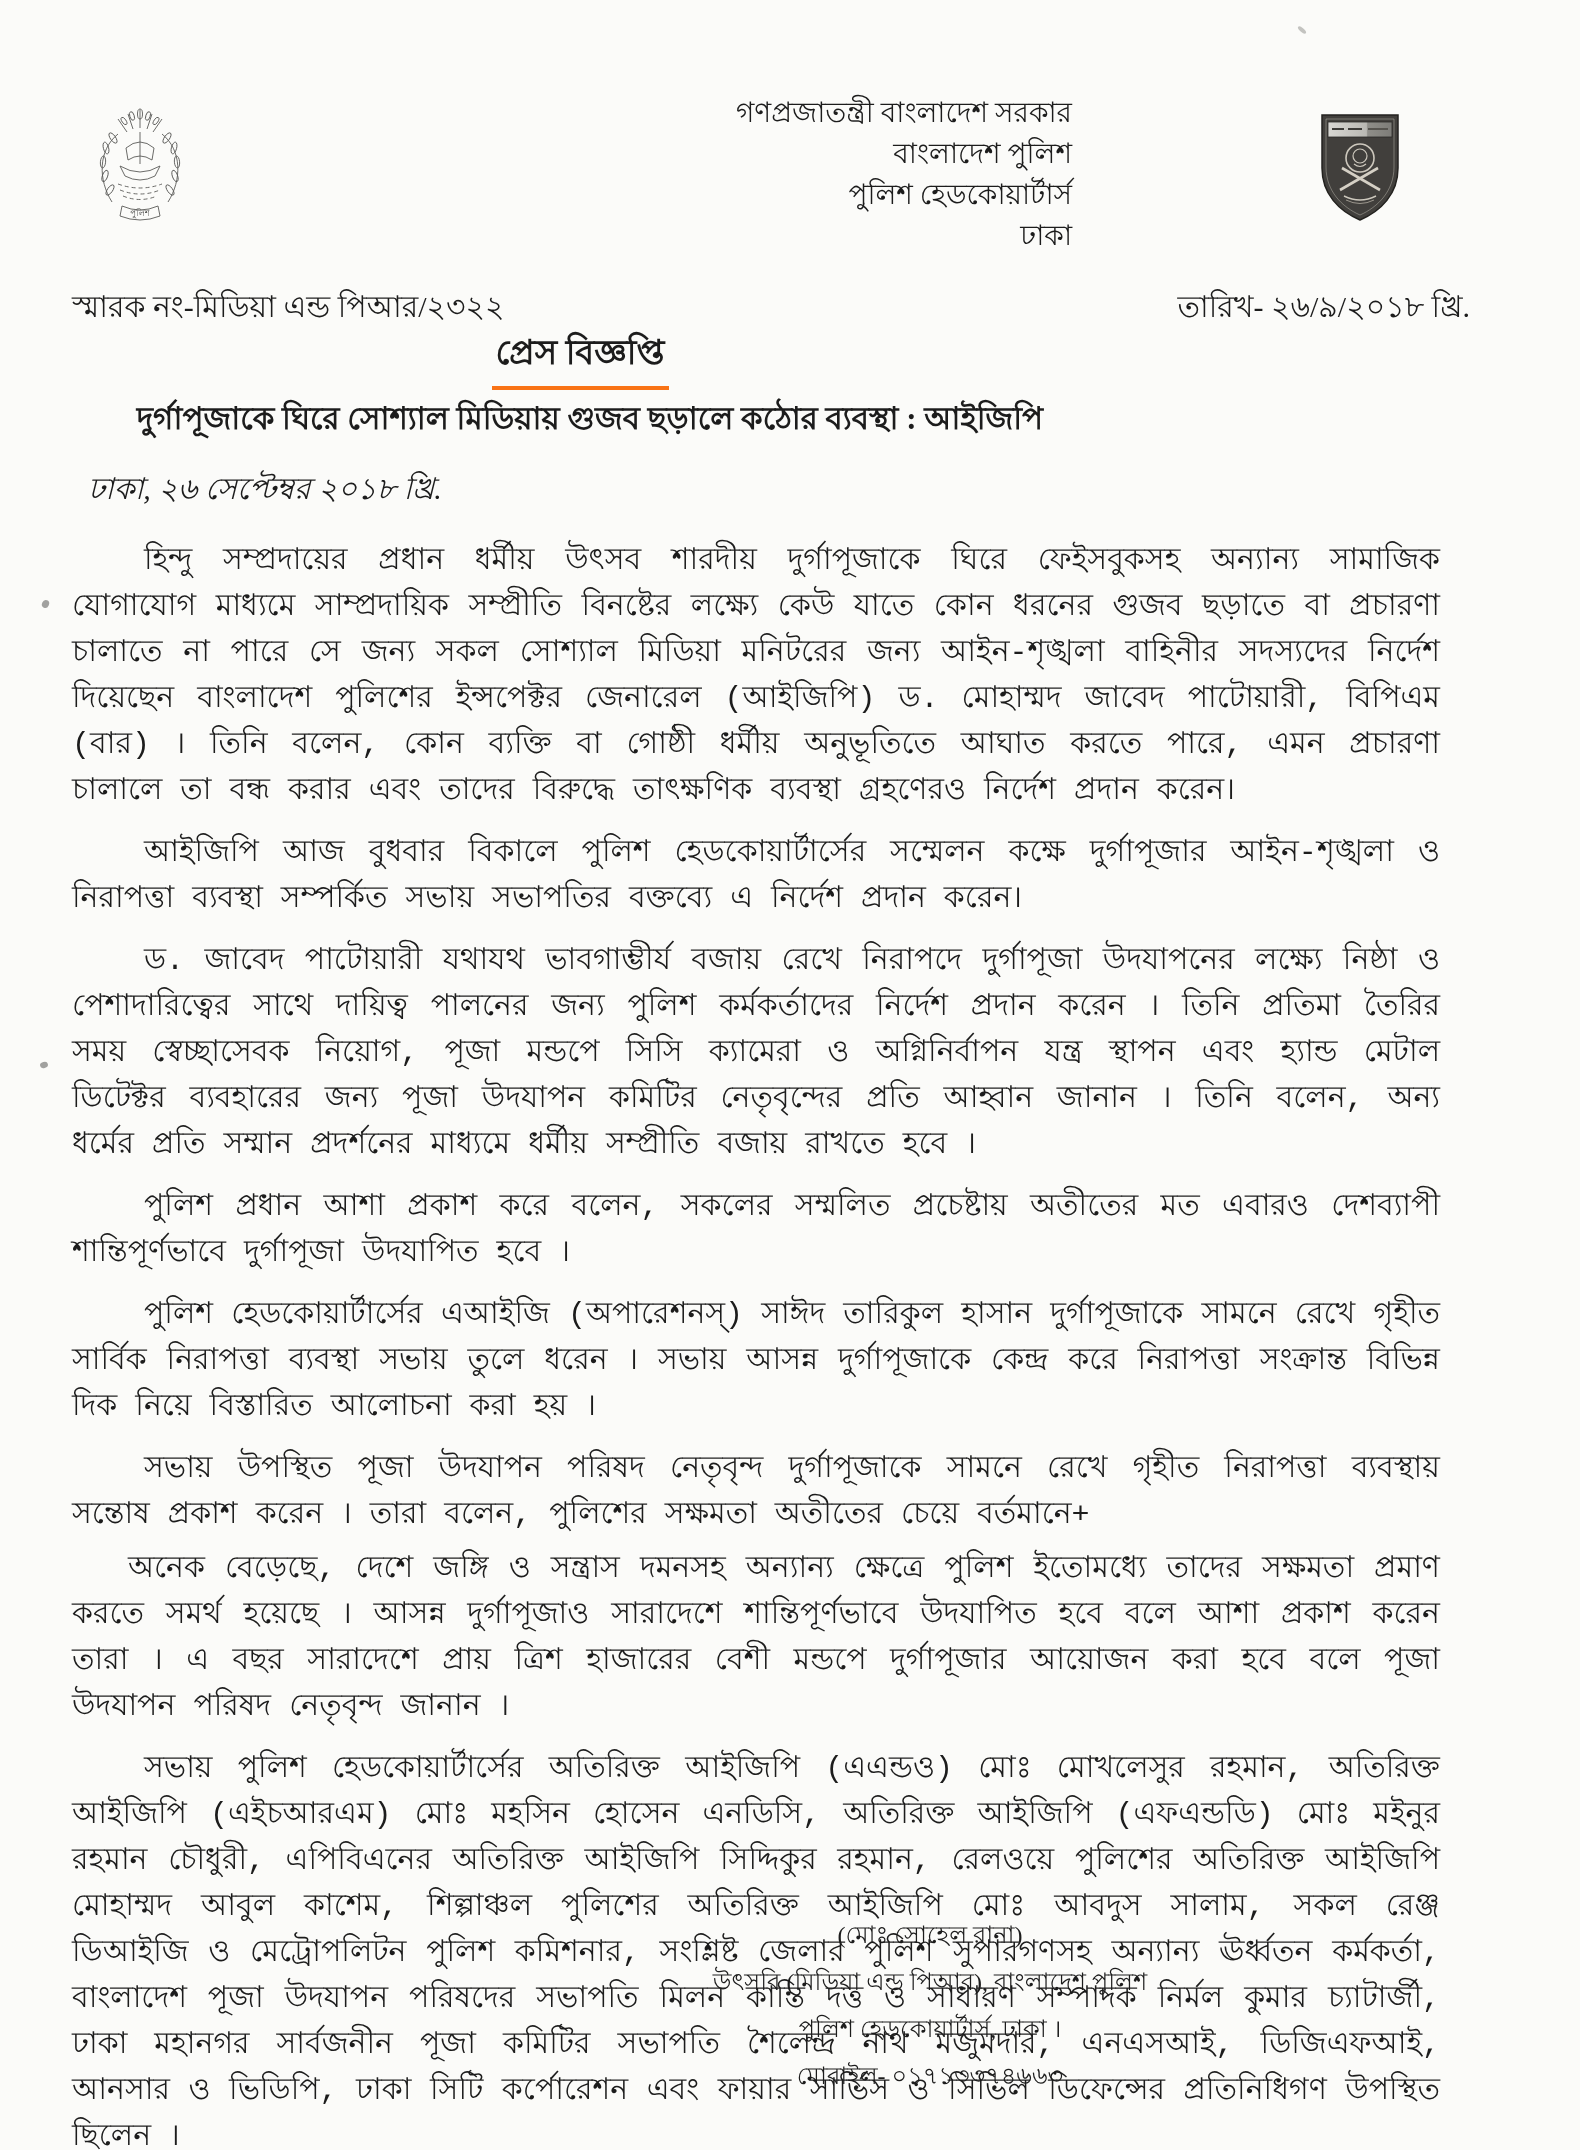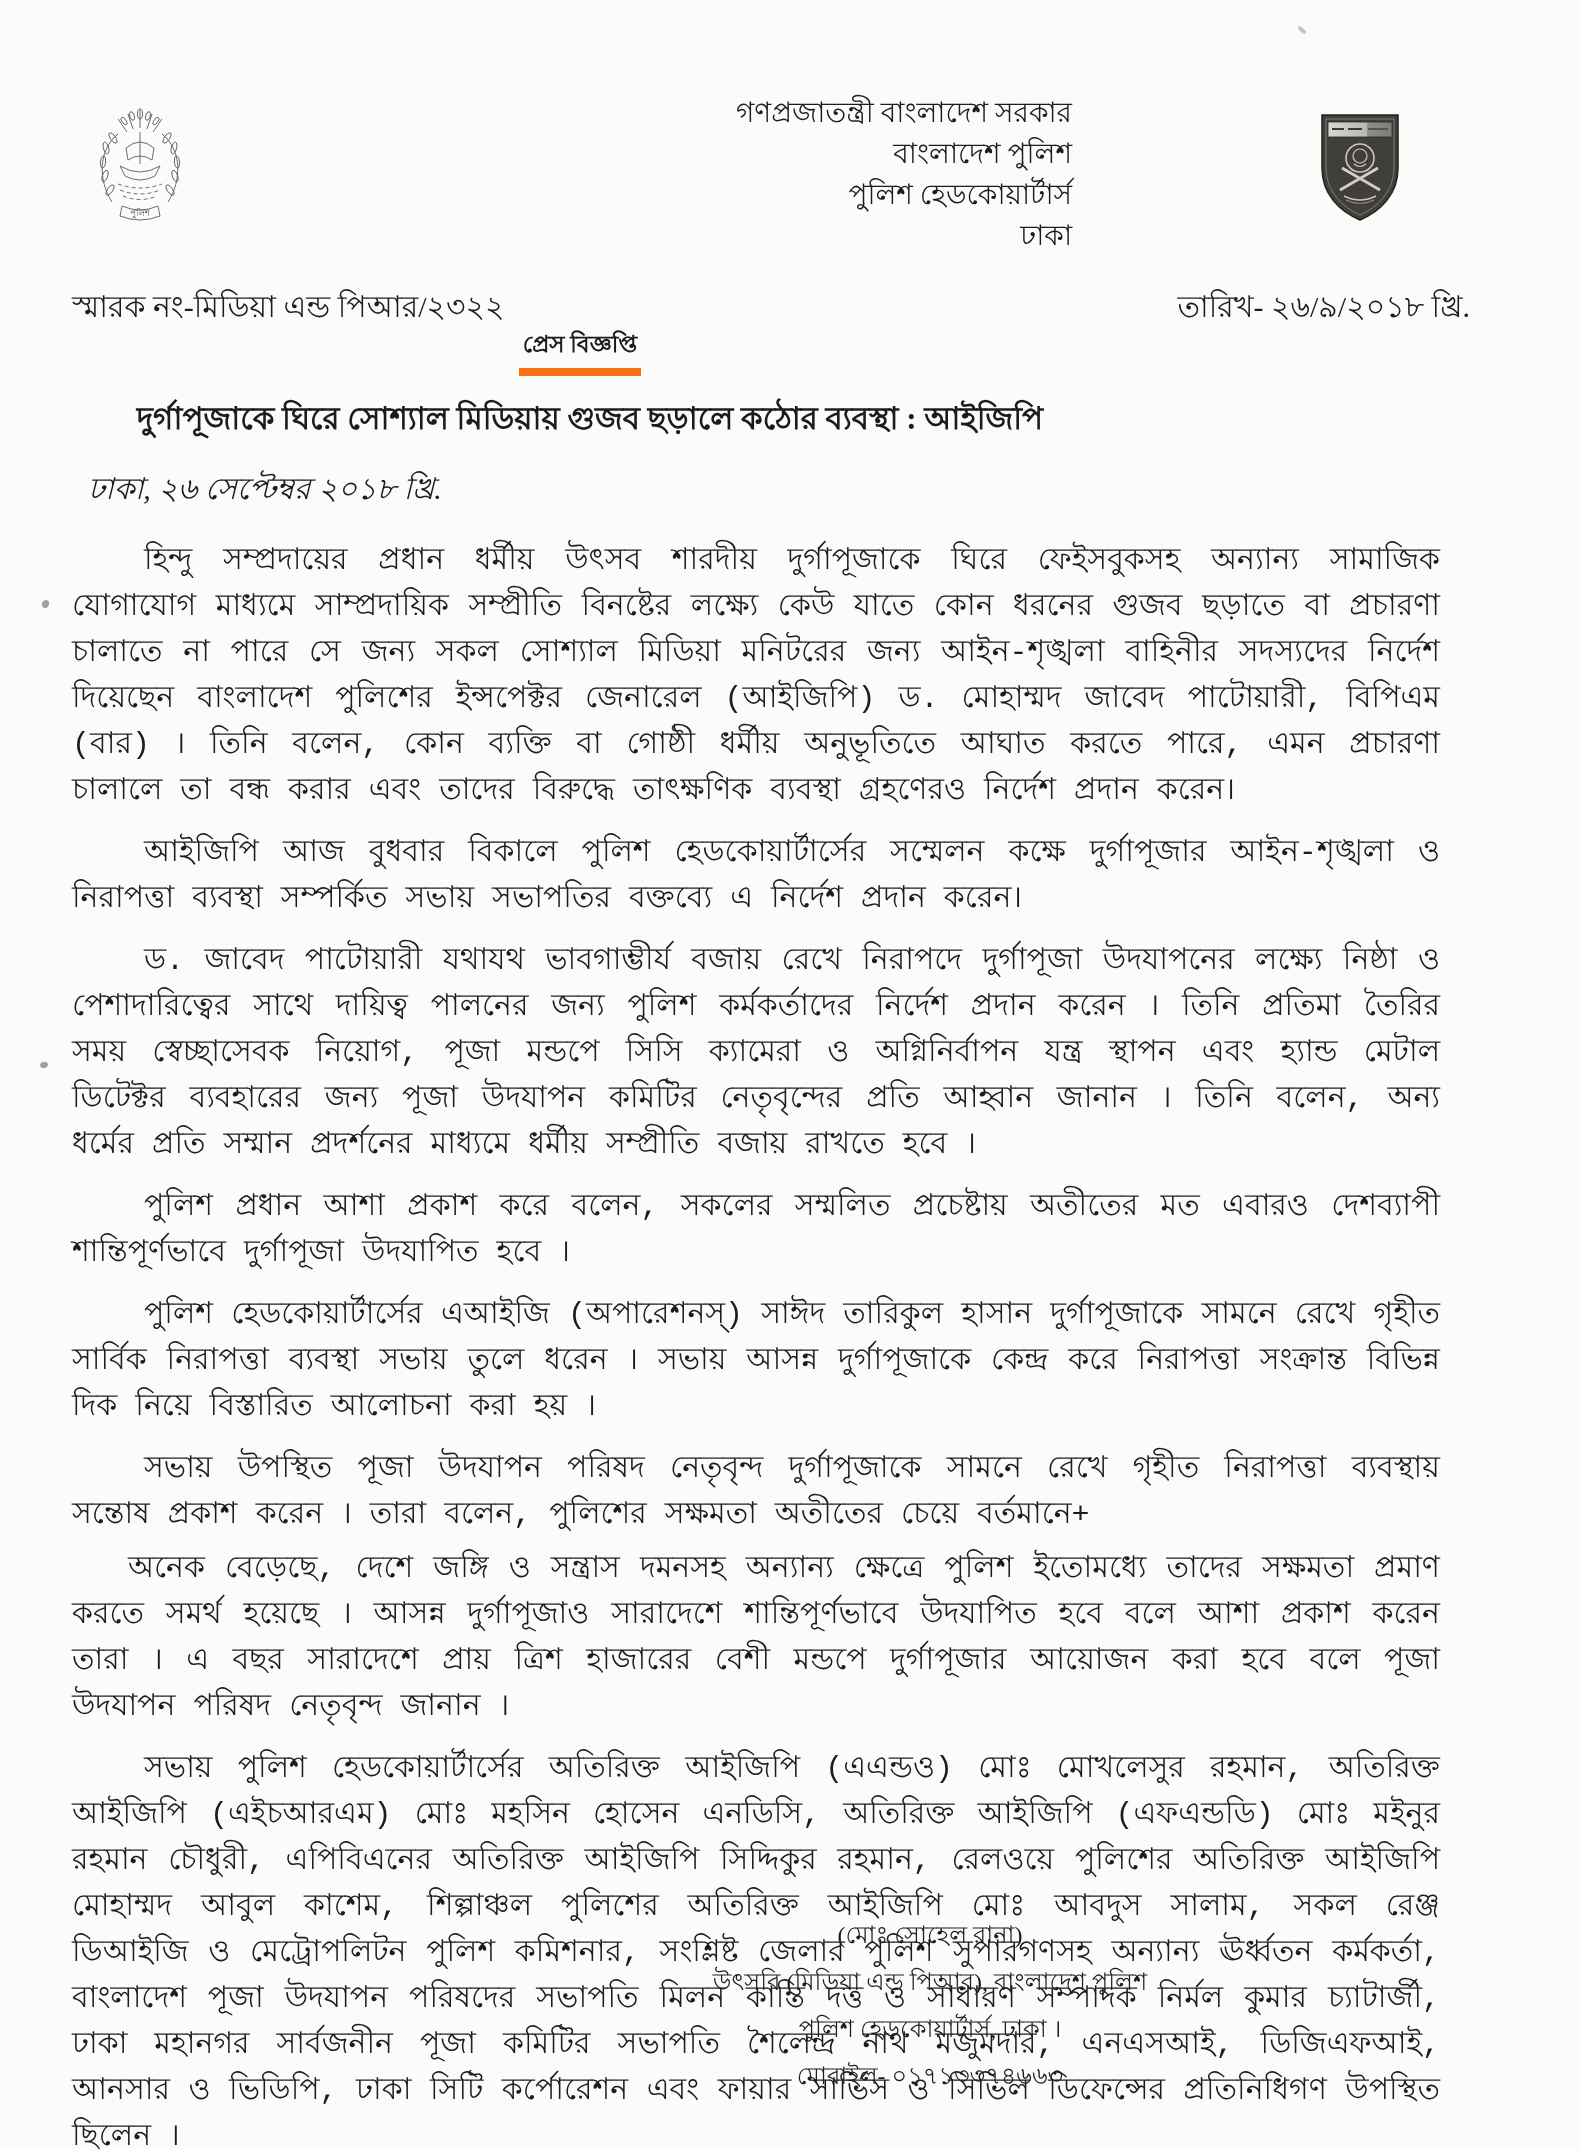--- a/index.html
+++ b/index.html
@@ -20,22 +20,22 @@
     position:absolute;left:272px;top:92px;width:800px;
     text-align:right;font-size:28px;line-height:41px;
   }
   .memo-row{
     position:absolute;left:72px;top:283px;width:1398px;
     display:flex;justify-content:space-between;
     font-size:30px;
   }
   .doc-type-wrap{position:absolute;left:180px;top:326px;width:800px;text-align:center;}
   .doc-type{
-    display:inline-block;font-size:23px;font-weight:bold;
-    border-bottom:8px solid #f97316;padding:0 4px 3px 4px;
+    display:inline-block;font-size:34px;font-weight:bold;
+    border-bottom:4px solid #f97316;padding:0 4px 3px 4px;
   }
   .headline{
     position:absolute;left:90px;top:394px;width:1000px;
     text-align:center;font-size:31px;font-weight:bold;
   }
   .body-text{
     position:absolute;left:72px;top:466px;width:1368px;
     font-size:30px;line-height:46px;
   }
   .dateline{margin:0 0 26px 16px;font-style:italic;}

